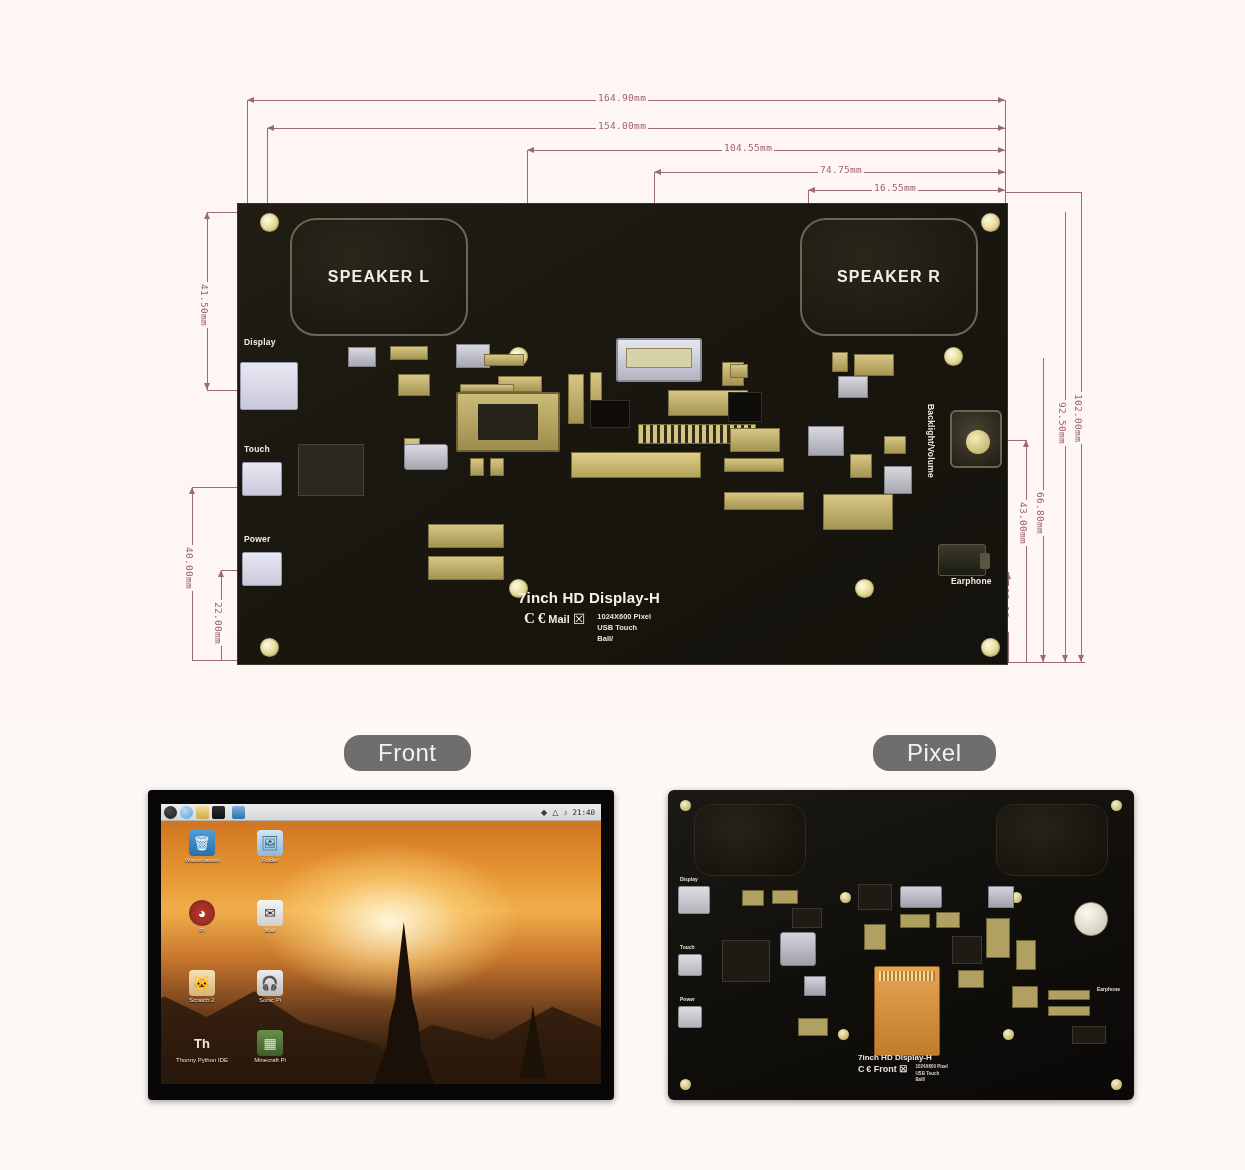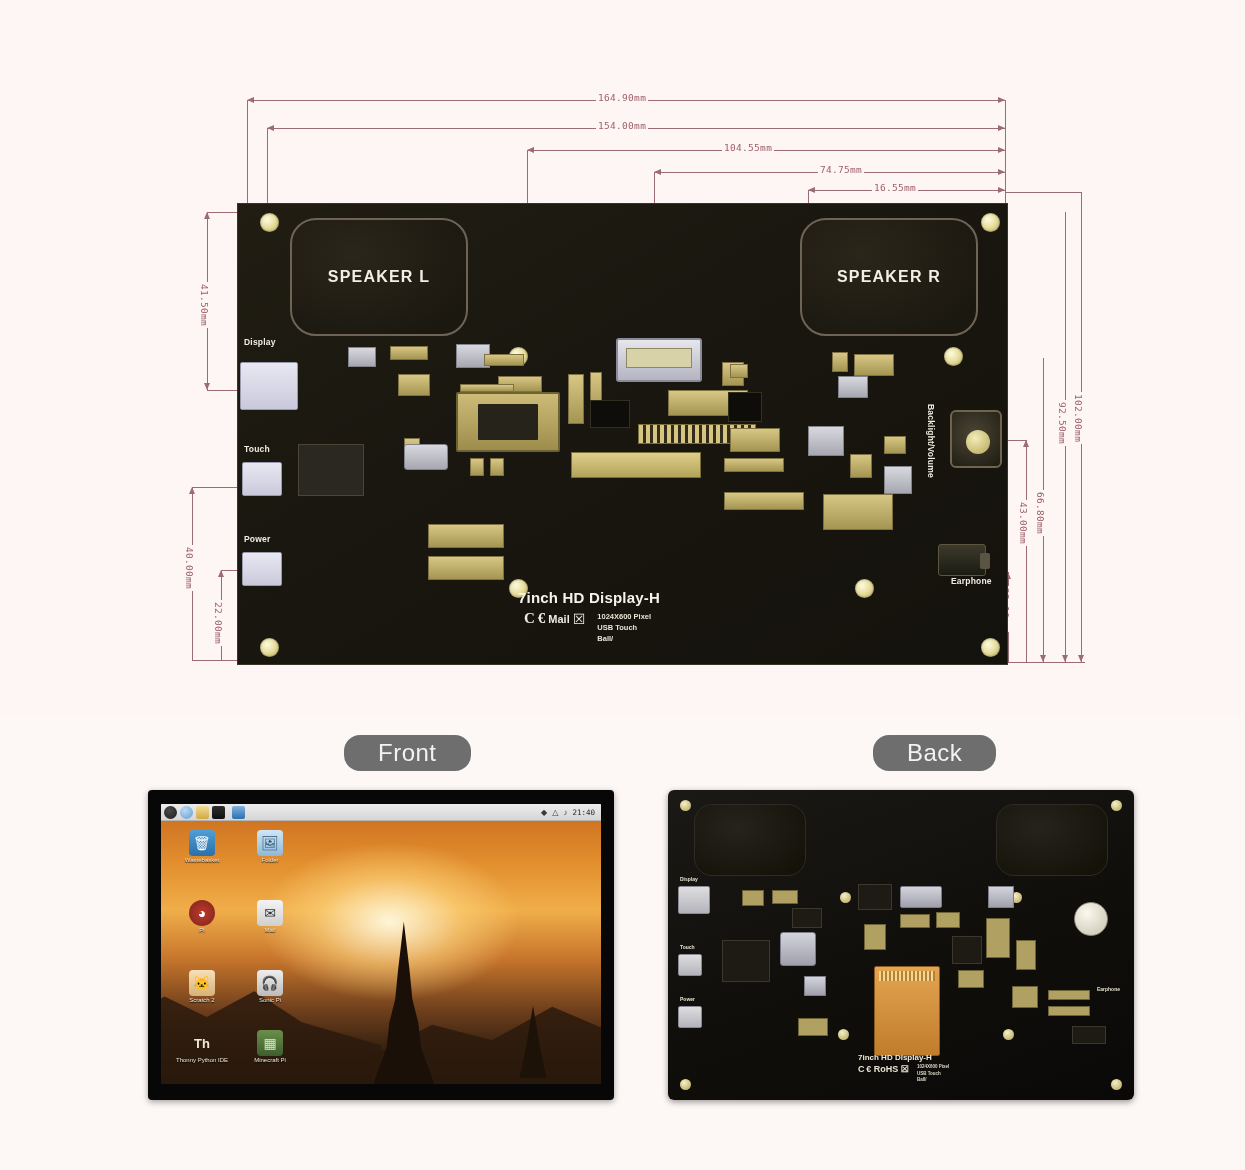--- a/index.html
+++ b/index.html
@@ -467,21 +467,21 @@
           <div>1024X600 Pixel</div>
           <div>USB Touch</div>
           <div>Ball/</div>
         </div>
       </div>
     </div>
   </div>
 </div>
 
 <div class="view-badge" id="badge-front">Front</div>
-<div class="view-badge" id="badge-back">Back</div>
+<div class="view-badge" id="badge-back">Pixel</div>
 
 <div id="front-photo">
   <div id="front-bezel-inner">
     <div id="desktop">
       <div id="mtn-right"></div>
       <div id="mtn-left"></div>
       <div id="pagoda2"></div>
       <div id="pagoda"></div>
 
       <div id="taskbar">
@@ -595,21 +595,21 @@
   <div class="bk-chip" style="left:380px; top:216px; width:42px; height:10px;"></div>
   <div class="bk-chip dk" style="left:404px; top:236px; width:34px; height:18px;"></div>
   <div class="bk-chip" style="left:130px; top:228px; width:30px; height:18px;"></div>
 
   <div id="bk-fpc"></div>
   <div id="bk-knob"></div>
 
   <div id="bk-brand">
     <div class="t">7inch HD Display-H</div>
     <div class="r">
-      <div class="c">C € RoHS ☒</div>
+      <div class="c">C € Front ☒</div>
       <div class="s">
         <div>1024X600 Pixel</div>
         <div>USB Touch</div>
         <div>Ball/</div>
       </div>
     </div>
   </div>
 </div>
 
 </body></html>

